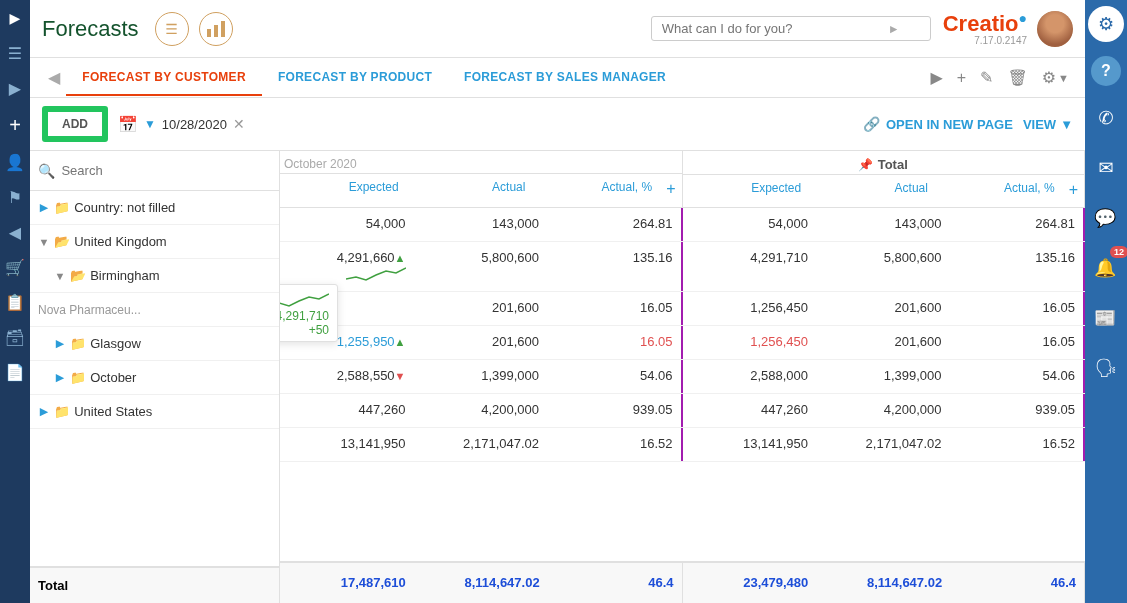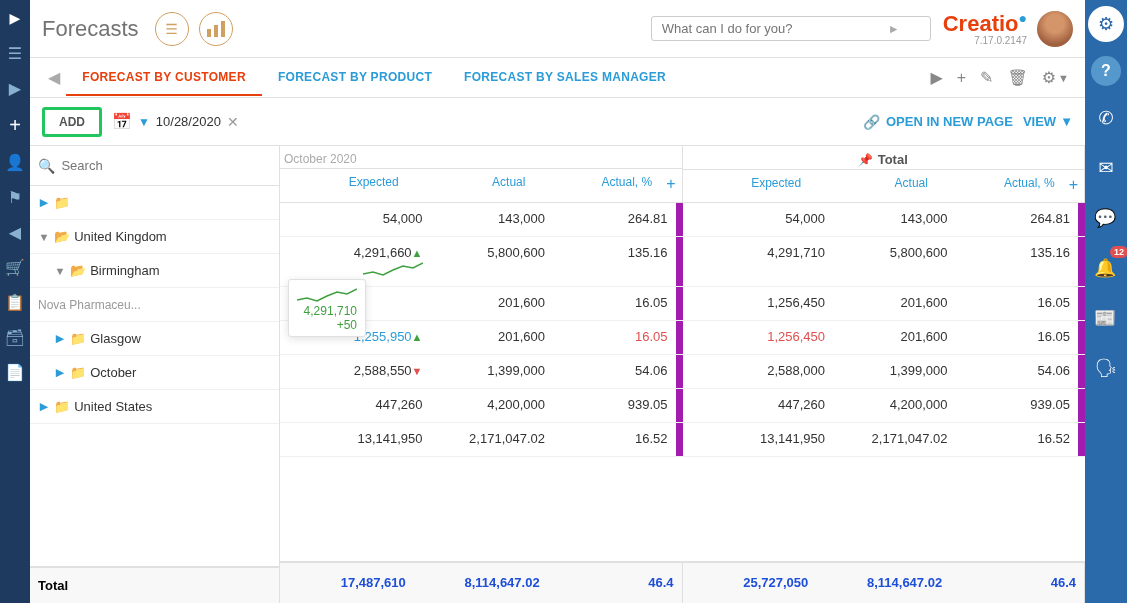--- a/index.html
+++ b/index.html
@@ -43,21 +43,21 @@
     .header {
       display: flex;
       align-items: center;
       padding: 8px 12px;
       border-bottom: 1px solid #e0e0e0;
       gap: 10px;
       min-height: 58px;
     }
     .header-title {
       font-size: 22px;
-      color: #737373;
+      color: #14532d;
       font-weight: 400;
       margin-right: 6px;
     }
     .header-icon-btn {
       width: 34px;
       height: 34px;
       border: 1.5px solid #d0a060;
       border-radius: 50%;
       display: flex;
       align-items: center;
@@ -174,21 +174,21 @@
     
     .toolbar {
       display: flex;
       align-items: center;
       padding: 8px 12px;
       border-bottom: 1px solid #e0e0e0;
       gap: 10px;
       min-height: 48px;
     }
     .add-btn {
-      border: 3px solid #22c55e;
+      border: 6px solid #22c55e;
       border-radius: 3px;
       padding: 5px 14px;
       font-size: 12px;
       font-weight: 600;
       color: #555;
       cursor: pointer;
       background: #fff;
     }
     .date-filter {
       display: flex;
@@ -355,22 +355,21 @@
       overflow-y: auto;
     }
     .data-row {
       display: flex;
       border-bottom: 1px solid #f0f0f0;
       min-height: 34px;
     }
     .data-section {
       flex: 1;
       display: flex;
-      border-right: 7px solid #a21caf;
-      margin-left: 28px;
+      border-right: 2px solid #a21caf;
     }
     .data-cell {
       flex: 1;
       text-align: right;
       padding: 8px 8px;
       font-size: 13px;
       color: #333;
     }
     .data-cell.red { color: #e05050; }
     .data-total-row {
@@ -567,20 +566,21 @@
     <div class="left-panel">
       <div class="search-row">
         <span class="search-icon">🔍</span>
         <input class="search-input" type="text" placeholder="Search" style="">
       </div>
       <div class="tree-rows">
 
         <div class="tree-row level-1">
           <span class="expand-btn">▶</span>
           <span class="folder-icon">📁</span>
+          <span class="row-label">Country: not filled</span>
         </div>
 
         <div class="tree-row level-1">
           <span class="expand-btn" style="color:#888;">▼</span>
           <span class="folder-icon open">📂</span>
           <span class="row-label">United Kingdom</span>
         </div>
 
         <div class="tree-row level-2">
           <span class="expand-btn" style="color:#888;">▼</span>
@@ -764,21 +764,21 @@
 
       </div>
 
       <div class="data-total-row">
         <div class="data-total-section">
           <div class="data-total-cell">17,487,610</div>
           <div class="data-total-cell">8,114,647.02</div>
           <div class="data-total-cell">46.4</div>
         </div>
         <div class="data-total-section">
-          <div class="data-total-cell">25,727,050</div>
+          <div class="data-total-cell">23,479,480</div>
           <div class="data-total-cell">8,114,647.02</div>
           <div class="data-total-cell">46.4</div>
         </div>
       </div>
 
     </div>
   </div>
 </div>
 
 <div class="right-sidebar">

